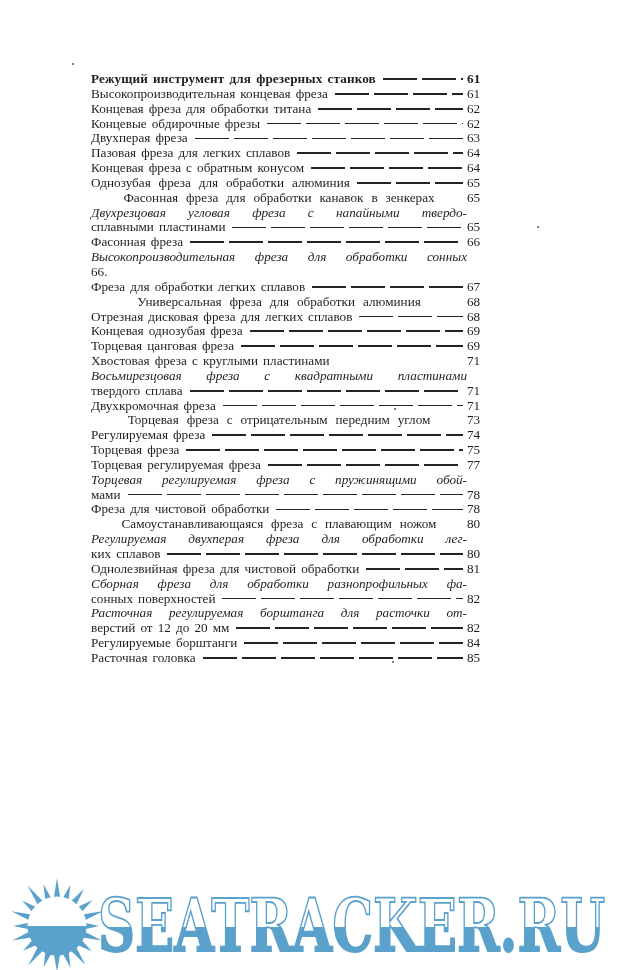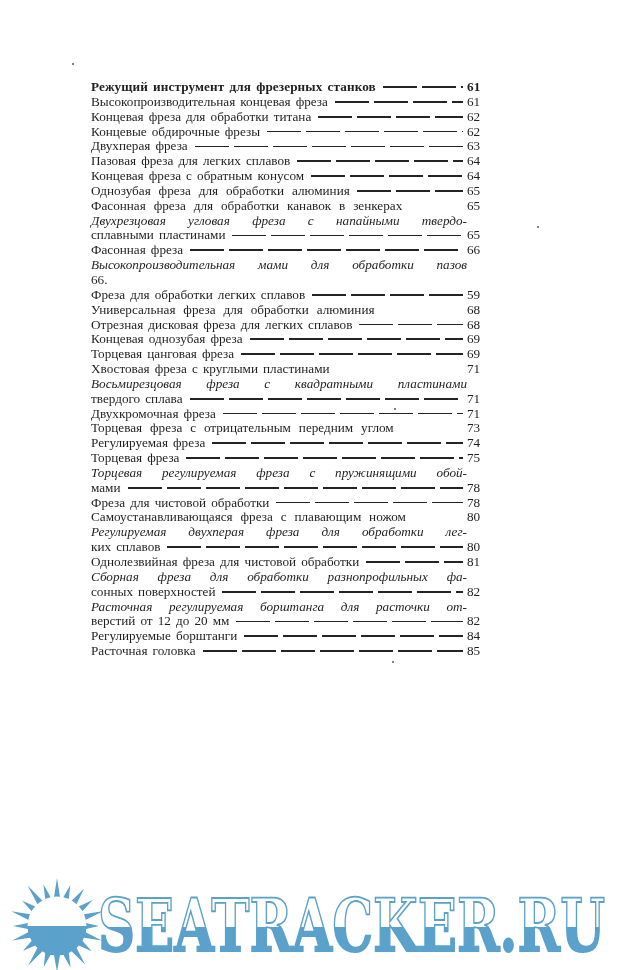--- a/index.html
+++ b/index.html
@@ -6,28 +6,28 @@
   body { background:#e8e8e8; }
   #page {
     position:relative; width:618px; height:970px; margin:0 auto;
     background:#ffffff; overflow:hidden;
     font-family:"Liberation Serif","DejaVu Serif",serif;
     color:#1f1f1f;
   }
   
   #toc {
     position:absolute; left:91px; top:72px; width:427px;
-    font-size:13.2px; line-height:14.85px;margin-top:8px;
+    font-size:13.2px; line-height:14.85px;
     -webkit-font-smoothing:antialiased;
   }
   .row { display:flex; align-items:baseline; word-spacing:1.8px; }
   .row.bold { font-weight:bold; letter-spacing:0.1px; }
   .main { flex:0 0 376px; display:flex; align-items:baseline; min-width:0; }
   .main.just { display:block; text-align:justify; text-align-last:justify;font-style:italic; }
-  .main.spread { word-spacing:4.6px; }
+  .main.spread { word-spacing:4.6px;justify-content:center; }
   .txt { white-space:nowrap; }
   .leader {
     flex:1 1 auto; min-width:18px; height:1.7px;
     margin:0 4px 0 7px; position:relative; top:-3.2px;
     background:repeating-linear-gradient(90deg,#242424 0 34px,transparent 34px 39px);
   }
   .page { flex:1 1 auto; text-align:left; white-space:nowrap; }
   
   .speck { position:absolute; width:2px; height:2px; border-radius:50%; background:#3a3a3a; opacity:.85; }
   
@@ -121,32 +121,32 @@
         <span class="page">65</span>
       </div>
       <div class="row">
         <span class="main">
           <span class="txt">Фасонная фреза</span>
           <span class="leader"></span>
         </span>
         <span class="page">66</span>
       </div>
       <div class="row">
-        <span class="main just"><span class="txt">Высокопроизводительная мами для обработки пазов</span></span>
+        <span class="main just"><span class="txt">Высокопроизводительная фреза для обработки сонных</span></span>
         <span class="page"></span>
       </div>
       <div class="row">
         <span class="page">66.</span>
       </div>
       <div class="row">
         <span class="main">
           <span class="txt">Фреза для обработки легких сплавов</span>
           <span class="leader"></span>
         </span>
-        <span class="page">59</span>
+        <span class="page">67</span>
       </div>
       <div class="row">
         <span class="main spread">
           <span class="txt">Универсальная фреза для обработки алюминия</span>
         </span>
         <span class="page">68</span>
       </div>
       <div class="row">
         <span class="main">
           <span class="txt">Отрезная дисковая фреза для легких сплавов</span>
@@ -204,20 +204,27 @@
           <span class="leader"></span>
         </span>
         <span class="page">74</span>
       </div>
       <div class="row">
         <span class="main">
           <span class="txt">Торцевая фреза</span>
           <span class="leader"></span>
         </span>
         <span class="page">75</span>
+      </div>
+      <div class="row">
+        <span class="main">
+          <span class="txt">Торцевая регулируемая фреза</span>
+          <span class="leader"></span>
+        </span>
+        <span class="page">77</span>
       </div>
       <div class="row">
         <span class="main just"><span class="txt">Торцевая регулируемая фреза с пружинящими обой-</span></span>
         <span class="page"></span>
       </div>
       <div class="row">
         <span class="main">
           <span class="txt">мами</span>
           <span class="leader"></span>
         </span>

